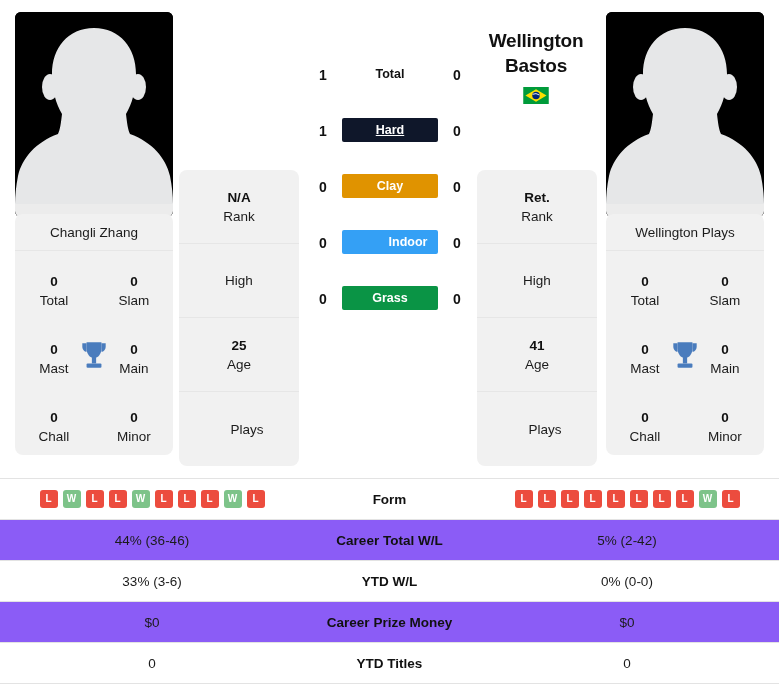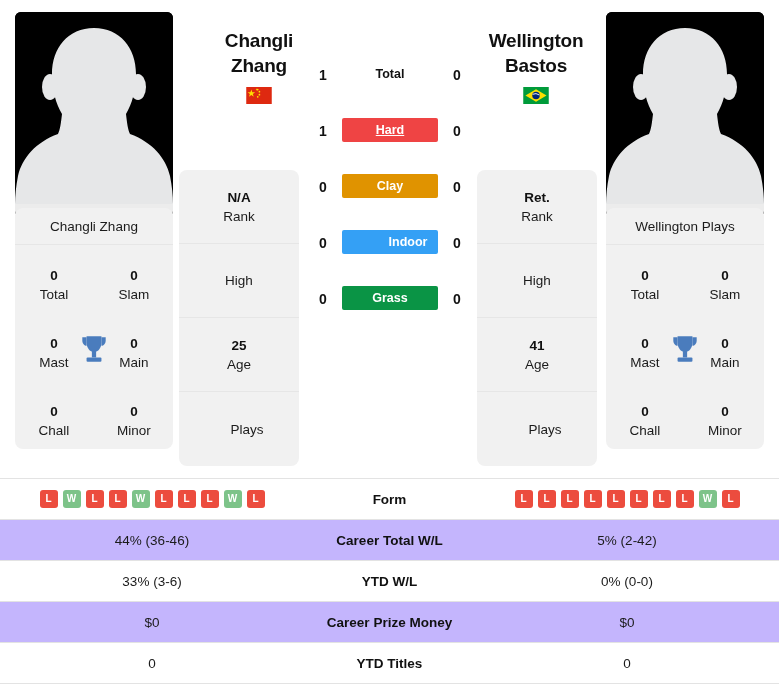--- a/index.html
+++ b/index.html
@@ -112,21 +112,21 @@
   
   .grey-card {
     position: absolute;
     background: #f1f1f1;
     border-radius: 8px;
   }
 
   
   .stat-card {
     width: 158px;
-    top: 208px;
+    top: 214px;
     height: 241px;
     padding-top: 0;
   }
   .stat-card.left  { left: 15px; }
   .stat-card.right { left: 606px; }
 
   .stat-card-name {
     height: 37px;
     line-height: 37px;
     text-align: center;
@@ -203,21 +203,21 @@
 
   
   .stats-table {
     position: absolute;
     left: 0;
     top: 478px;
     width: 779px;
     border-collapse: collapse;
   }
   .stats-table tr { height: 41px; }
-  .stats-table tr.shaded { background: #c4b5fd; }
+  .stats-table tr.shaded { background: #8b5cf6; }
   .stats-table tr.plainrow { background: #ffffff; }
   .stats-table td {
     border-top: 1px solid #e3e3e3;
     border-bottom: 1px solid #e3e3e3;
     text-align: center;
     font-size: 13.5px;
     color: #1b1b1b;
     vertical-align: middle;
   }
   .stats-table td.label {
@@ -255,45 +255,30 @@
       <rect x="0" y="192" width="158" height="13" fill="#ececec"></rect>
       <path d="M79 16 c-26 0 -42 20 -42 46 c0 16 4 30 10 40 c-1 9 -2 16 -4 20
                c-22 8 -36 24 -40 42 c-2 10 -3 20 -3 28 l158 0 c0 -8 -1 -18 -3 -28
                c-4 -18 -18 -34 -40 -42 c-2 -4 -3 -11 -4 -20 c6 -10 10 -24 10 -40
                c0 -26 -16 -46 -42 -46 z" fill="#e6e7e8"></path>
       <ellipse cx="35" cy="75" rx="8" ry="13" fill="#e6e7e8"></ellipse>
       <ellipse cx="123" cy="75" rx="8" ry="13" fill="#e6e7e8"></ellipse>
     </svg>
   </div>
 
-  <div class="name-block left">
-    <div class="player-name">Changli</div>
-    <div class="player-name">Zhang</div>
-    <span class="flag">
-      <svg width="26" height="17" viewBox="0 0 30 20">
-        <rect width="30" height="20" fill="#de2910"></rect>
-        <polygon points="6,3 7.1,6.2 10.4,6.2 7.7,8.2 8.8,11.4 6,9.4 3.2,11.4 4.3,8.2 1.6,6.2 4.9,6.2" fill="#ffde00"></polygon>
-        <polygon points="12.5,2 13,3.4 14.5,3.4 13.3,4.3 13.8,5.7 12.5,4.8 11.2,5.7 11.7,4.3 10.5,3.4 12,3.4" fill="#ffde00" transform="scale(0.75) translate(4,0)"></polygon>
-        <circle cx="13.5" cy="3" r="1" fill="#ffde00"></circle>
-        <circle cx="15.5" cy="5.5" r="1" fill="#ffde00"></circle>
-        <circle cx="15.5" cy="9" r="1" fill="#ffde00"></circle>
-        <circle cx="13.5" cy="11.5" r="1" fill="#ffde00"></circle>
-      </svg>
-    </span>
-  </div>
 
   <div class="score-rows">
     <div class="score-row">
       <div class="sval l">1</div>
       <div class="surface-pill plain">Total</div>
       <div class="sval r">0</div>
     </div>
     <div class="score-row">
       <div class="sval l">1</div>
-      <div class="surface-pill" id="pill1" style="background: #ef4444; text-decoration: underline;">Hard</div>
+      <div class="surface-pill" id="pill1" style="background: #0f172a; text-decoration: underline;">Hard</div>
       <div class="sval r">0</div>
     </div>
     <div class="score-row">
       <div class="sval l">0</div>
       <div class="surface-pill" id="pill2" style="background: rgb(224, 147, 0);">Clay</div>
       <div class="sval r">0</div>
     </div>
     <div class="score-row">
       <div class="sval l">0</div>
       <div class="surface-pill" id="pill3" style="background: rgb(52, 160, 245); padding-left: 36px;">Indoor</div>

